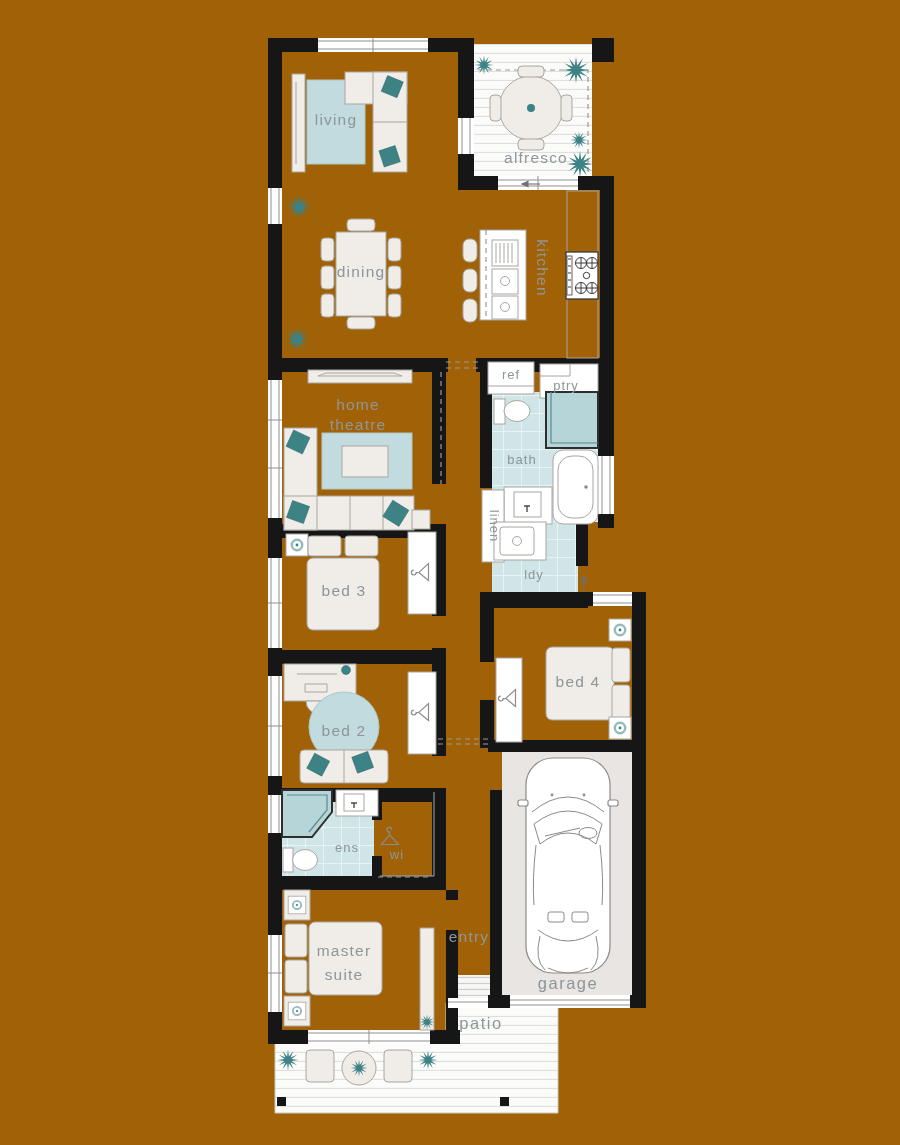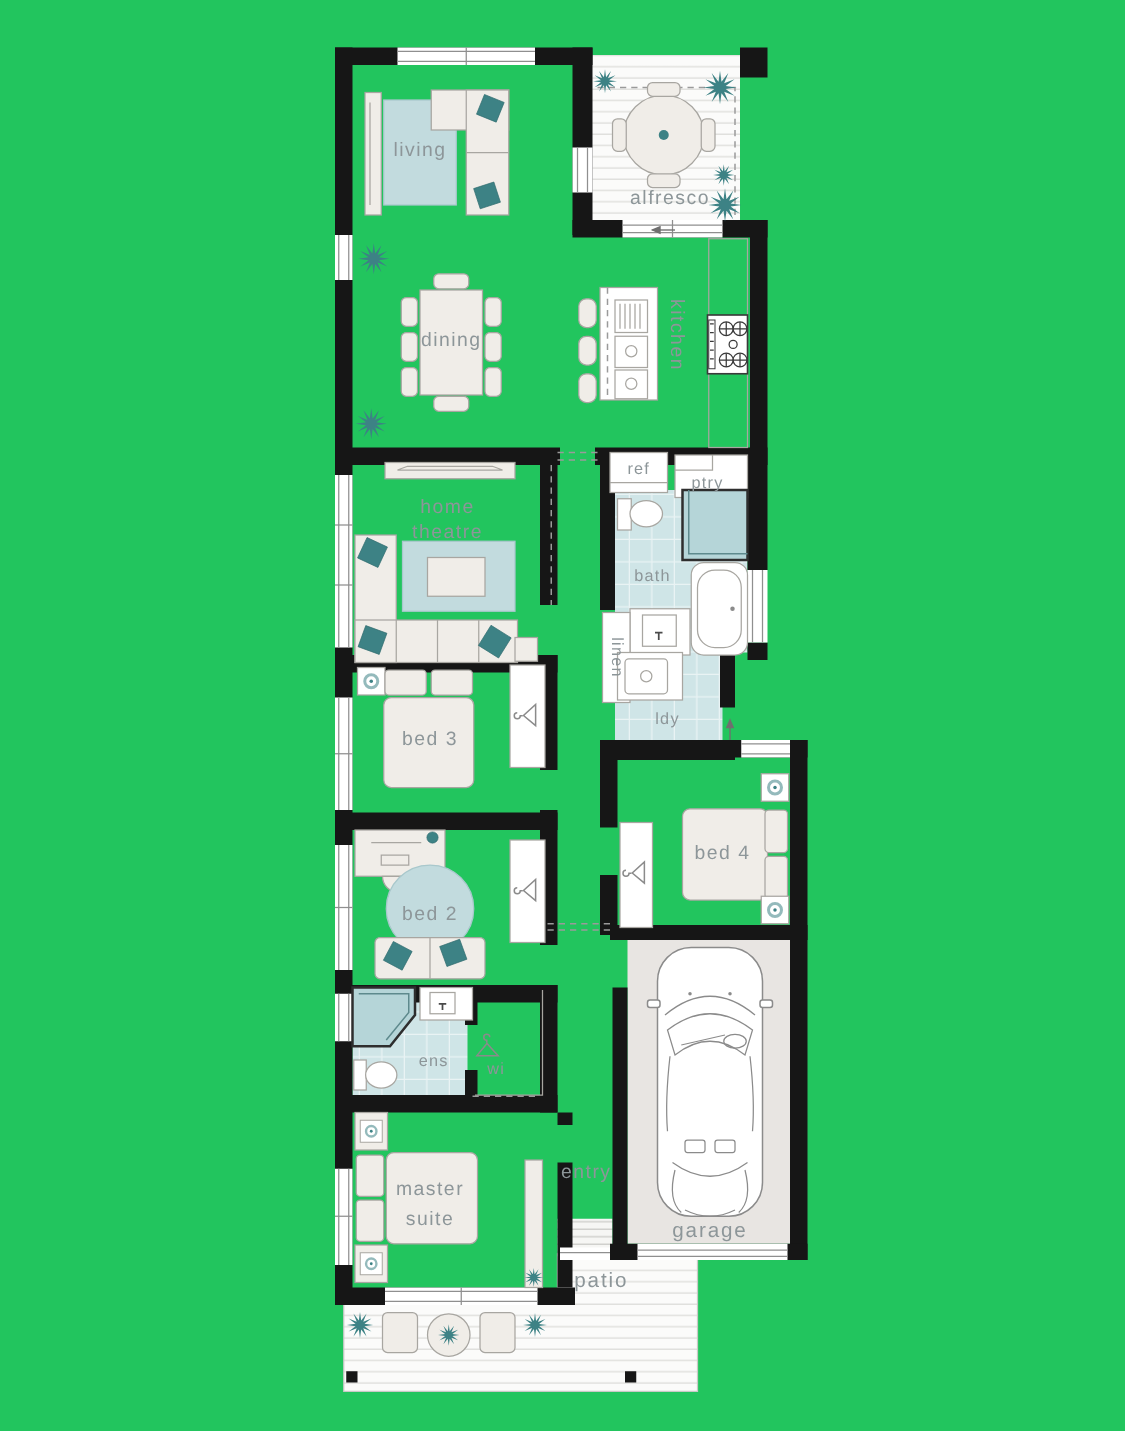--- a/index.html
+++ b/index.html
@@ -1,16 +1,16 @@
 <!DOCTYPE html>
 <html style="--wall: #161616; --accent-teal: #3d8285; --rug-teal: #c2dbde; --wet-floor-teal: #cfe5e7; --shower-teal: #b5d5d8; --furniture-fill: #f0ede8; --furniture-stroke: #a8a6a1; --garage-floor: #e8e5e2; --deck-line: #dcdcd9; --label-text: #8d9699;"><head>
 <meta charset="utf-8">
 <style>
   html,body{margin:0;padding:0;background:#ffffff;}
-  .stage{position:relative;width:900px;height:1145px;background:#22c55e;overflow:hidden;
+  .stage{position:relative;width:900px;height:1145px;background:#a16207;overflow:hidden;
          font-family:"Liberation Sans", sans-serif;}
   svg{display:block;}
   .wall{fill:var(--wall,#161616);}
   .furn{fill:var(--furniture-fill,#f0ede8);stroke:var(--furniture-stroke,#a8a6a1);stroke-width:1;}
   .white{fill:#ffffff;stroke:var(--furniture-stroke,#a8a6a1);stroke-width:1;}
   .thin{fill:none;stroke:var(--furniture-stroke,#a8a6a1);stroke-width:1;}
   .dark{fill:none;stroke:#4a4a4a;stroke-width:1.4;}
   .rug{fill:var(--rug-teal,#c2dbde);stroke:#a9c8cc;stroke-width:1;}
   .teal{fill:var(--accent-teal,#3d8285);}
   .tealst{fill:var(--accent-teal,#3d8285);stroke:#2e6a6d;stroke-width:.5;}

